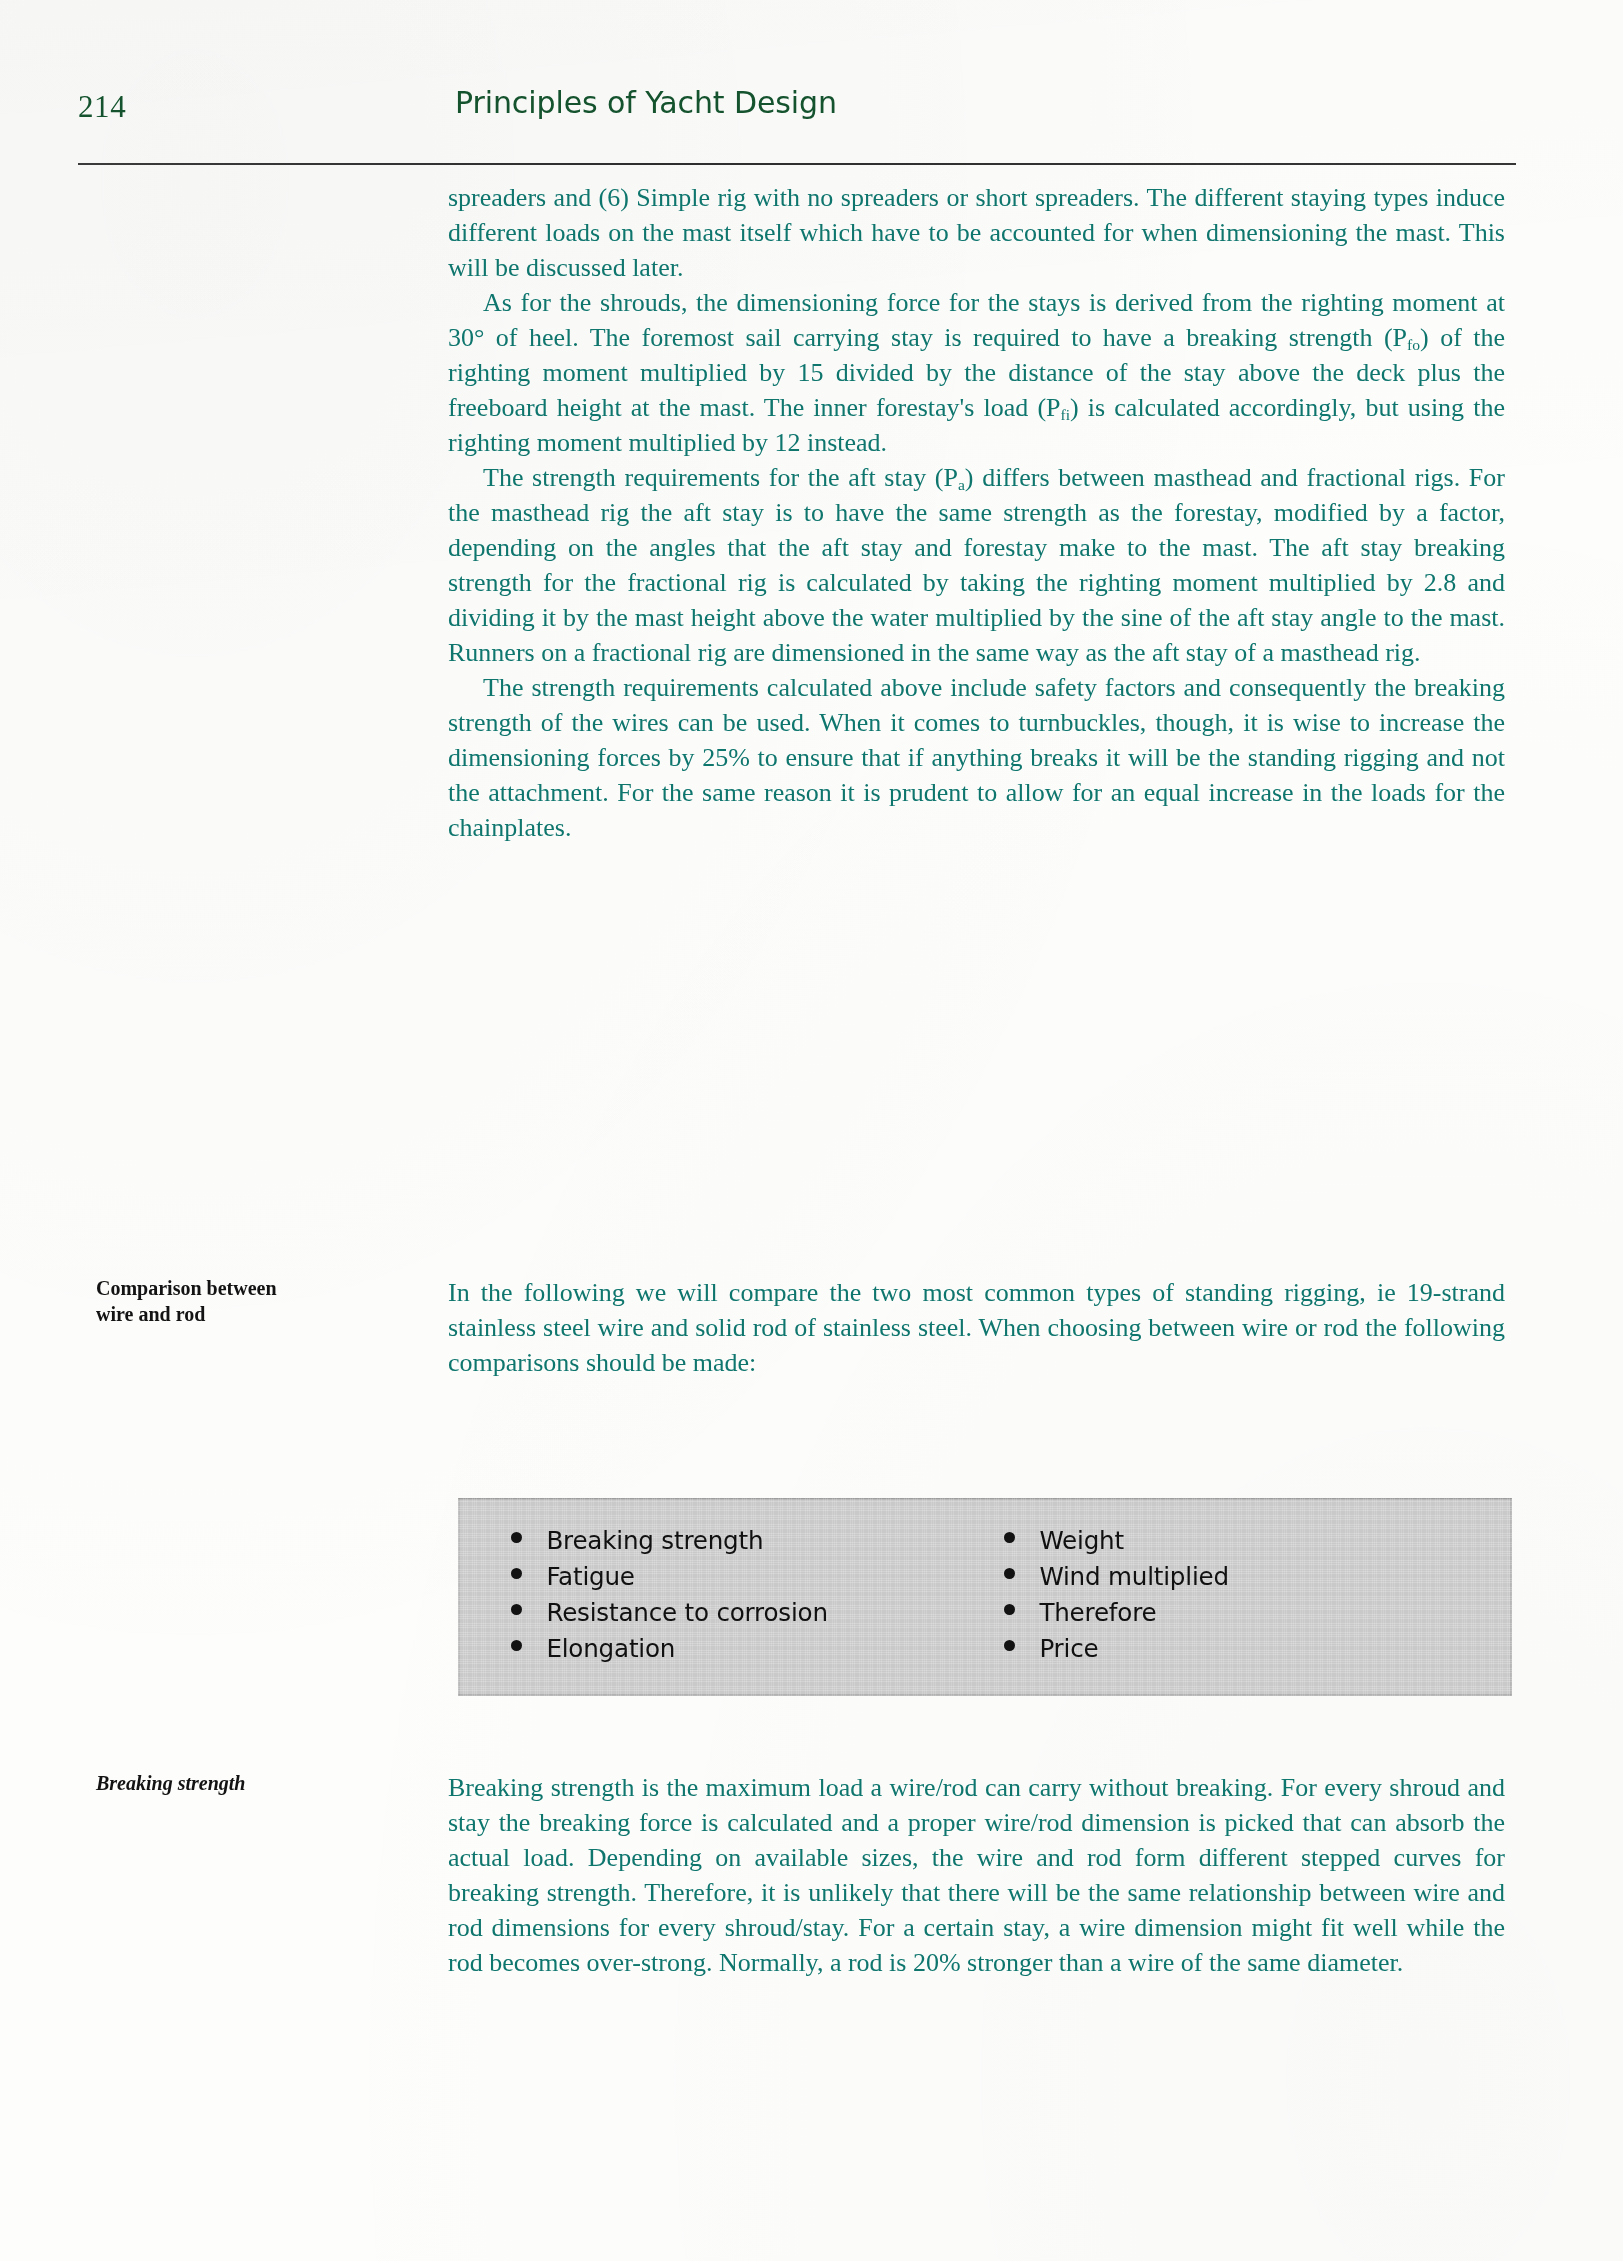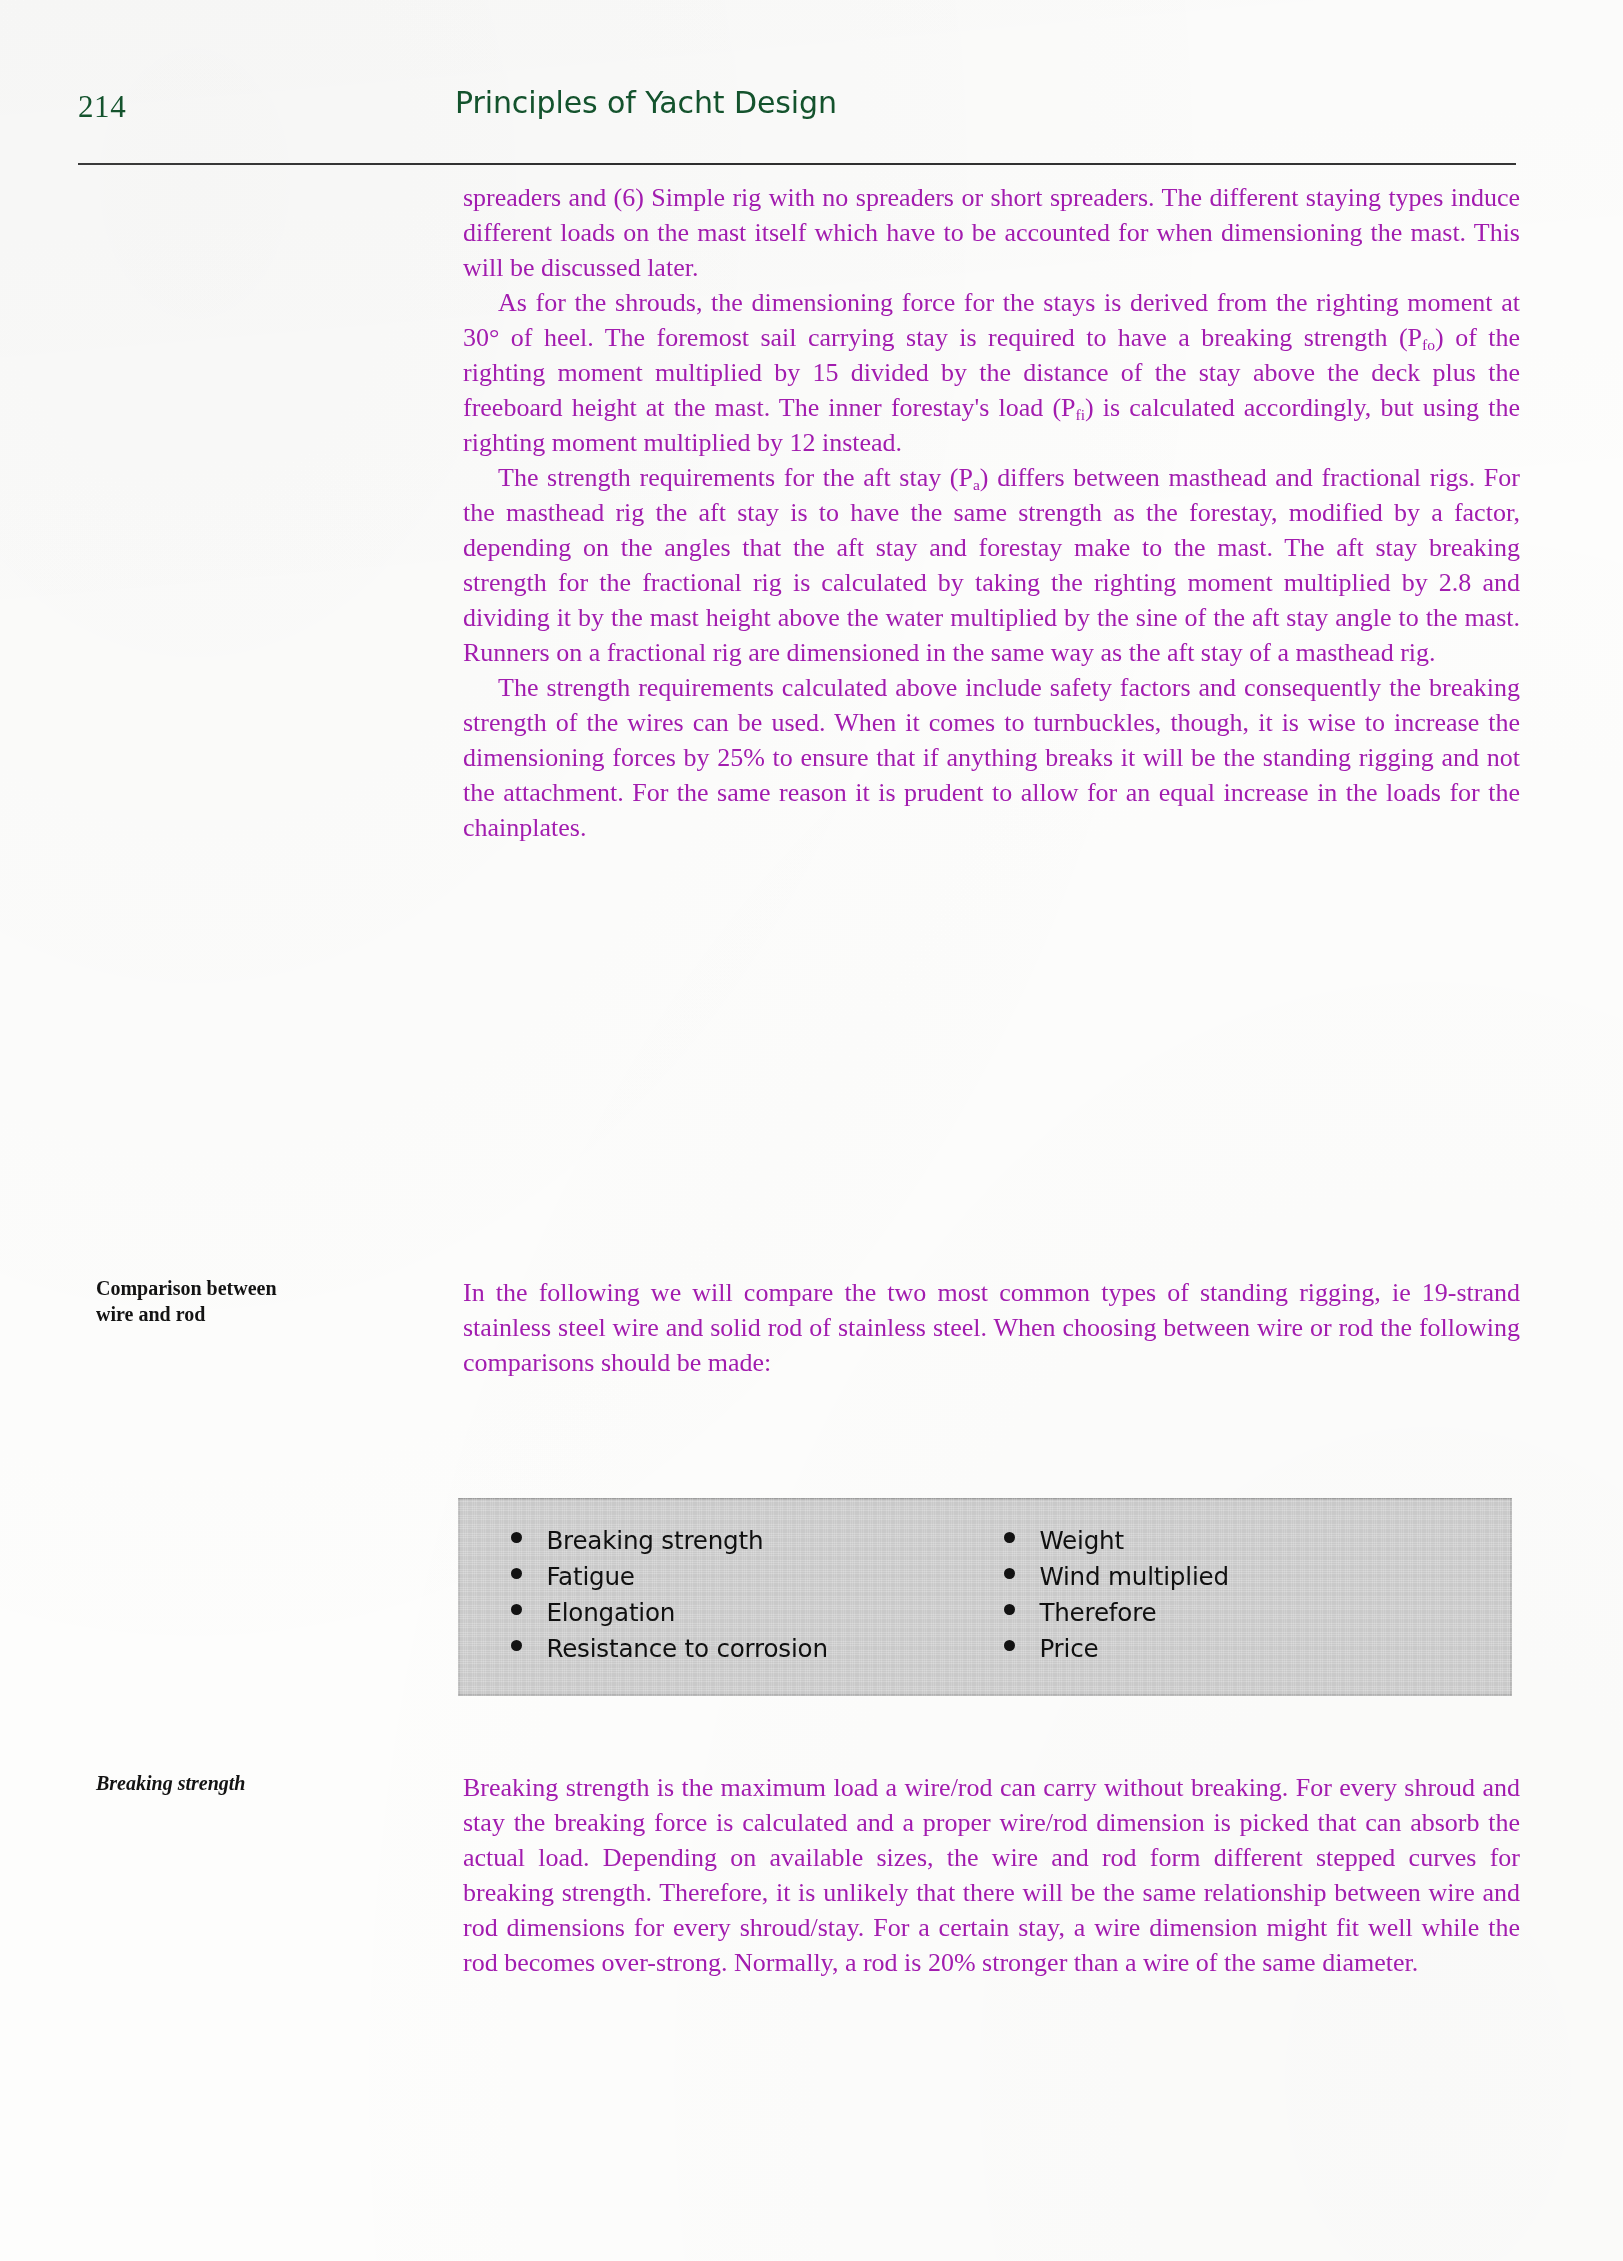--- a/index.html
+++ b/index.html
@@ -86,27 +86,27 @@
   .side-head.bolditalic {
     font-weight: bold;
     font-style: italic;
   }
   #side-head-comparison { top: 1275px; }
   #side-head-breaking { top: 1770px; }
 
   
   .col {
     position: absolute;
-    left: 463px;
+    left: 448px;
     width: 1057px;
     font-size: 26px;
     line-height: 35px;
     text-align: justify;
     text-justify: inter-word;
-    color: #a21caf;
+    color: #0f766e;
     hyphens: none;
   }
   .col p {
     margin: 0;
   }
   .col p.indent {
     text-indent: 35px;
   }
   sub {
     font-size: 0.60em;
@@ -217,25 +217,25 @@
         <div class="bullet-row">
           <span class="bullet-dot"></span>
           <span>Breaking strength</span>
         </div>
         <div class="bullet-row">
           <span class="bullet-dot"></span>
           <span>Fatigue</span>
         </div>
         <div class="bullet-row">
           <span class="bullet-dot"></span>
+          <span>Resistance to corrosion</span>
+        </div>
+        <div class="bullet-row">
+          <span class="bullet-dot"></span>
           <span>Elongation</span>
-        </div>
-        <div class="bullet-row">
-          <span class="bullet-dot"></span>
-          <span>Resistance to corrosion</span>
         </div>
       </div>
 
       <div class="box-col right">
         <div class="bullet-row">
           <span class="bullet-dot"></span>
           <span>Weight</span>
         </div>
         <div class="bullet-row">
           <span class="bullet-dot"></span>

